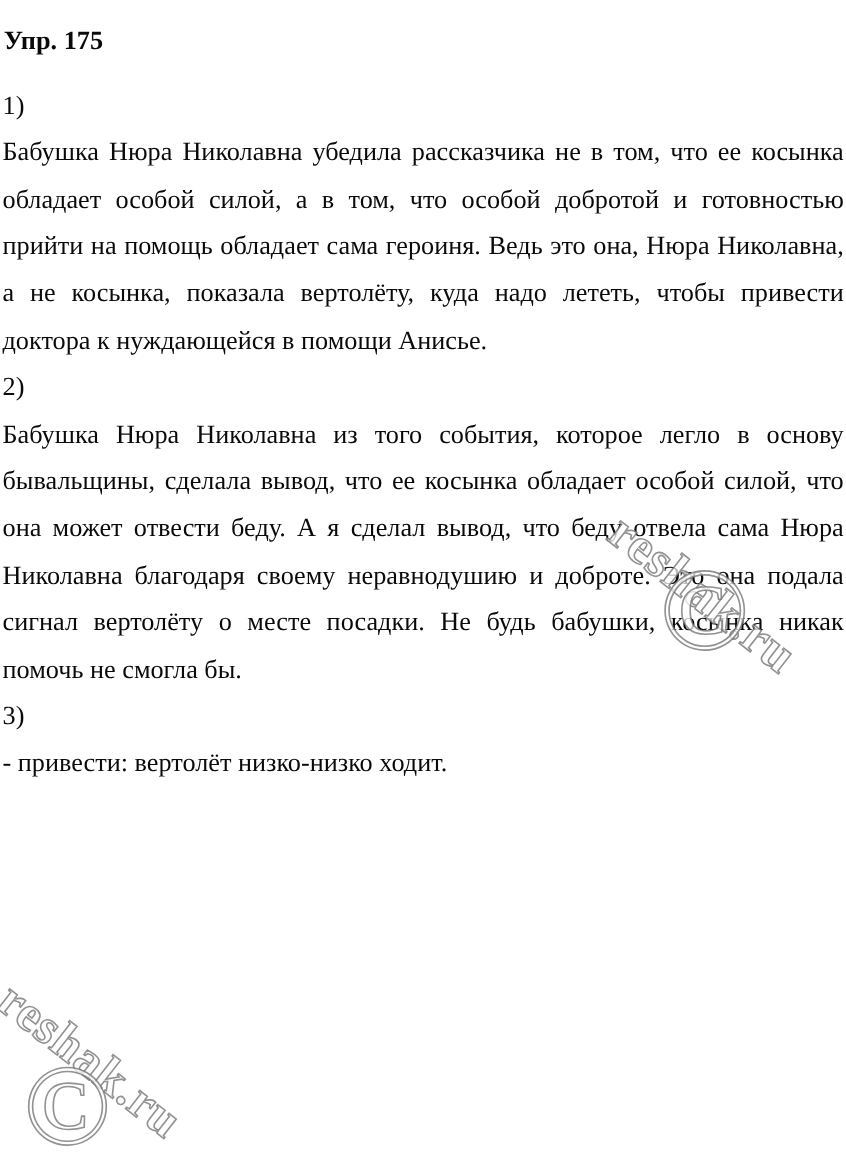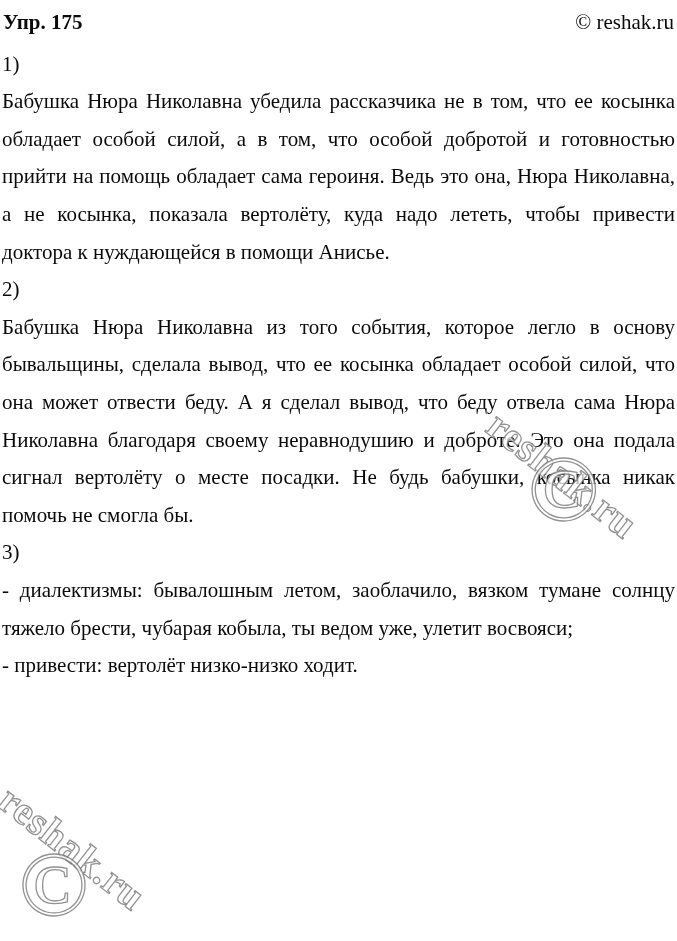--- a/index.html
+++ b/index.html
@@ -11,21 +11,21 @@
     background: #ffffff;
     font-family: "Liberation Serif", serif;
     font-size: 21px;
     line-height: 37.6px;
     color: #0a0a0a;
   }
   .header-line {
     display: flex;
     justify-content: space-between;
     align-items: baseline;
-    padding: 4px 3px;
+    padding: 14px 3px;
   }
   .exercise-title { font-weight: 700; }
   .site-copyright { font-weight: 400; }
   #body-content p.block {
     margin: 0;
     padding: 0 2px;
     text-align: justify;
   }
   #body-content p.block.label { text-align: left; }
   #body-content span.italic { }
@@ -62,30 +62,28 @@
   .wm2-text { left: 16px; top: 779px; font-size: 40px; transform: rotate(38deg); }
   .wm2-symbol { left: 19px; top: 838px; font-size: 92px; }
 </style>
 </head>
 <body>
 
 <div class="page">
 
   <div class="header-line">
     <span class="exercise-title">Упр. 175</span>
-    <span class="site-copyright">© reshak.ru</span>
   </div>
 
   <div id="body-content">
       <p class="block label">1)</p>
       <p class="block paragraph"><span>Бабушка Нюра Николавна убедила рассказчика не в том, что ее косынка обладает особой силой, а в том, что особой добротой и готовностью прийти на помощь обладает сама героиня. Ведь это она, Нюра Николавна, а не косынка, показала вертолёту, куда надо лететь, чтобы привести доктора к нуждающейся в помощи Анисье.</span></p>
       <p class="block label">2)</p>
       <p class="block paragraph"><span>Бабушка Нюра Николавна из того события, которое легло в основу </span><span class="italic">бывальщины,</span><span> сделала вывод, что ее косынка обладает особой силой, что она может отвести беду. А я сделал вывод, что беду отвела сама Нюра Николавна благодаря своему неравнодушию и доброте. Это она подала сигнал вертолёту о месте посадки. Не будь бабушки, косынка никак помочь не смогла бы.</span></p>
       <p class="block label">3)</p>
-      <p class="block paragraph"><span>- диалектизмы: бывалошным летом, заоблачило, вязком тумане солнцу тяжело брести, чубарая кобыла, ты ведом уже, улетит восвояси;</span></p>
       <p class="block paragraph"><span>- привести: вертолёт низко-низко ходит.</span></p>
     </div>
 
   <div class="wm" aria-hidden="true">
     <span class="wm-text wm1-text">reshak.ru</span>
     <span class="wm-symbol wm1-symbol">©</span>
   </div>
 
   <div class="wm" aria-hidden="true">
     <span class="wm-text wm2-text">reshak.ru</span>

